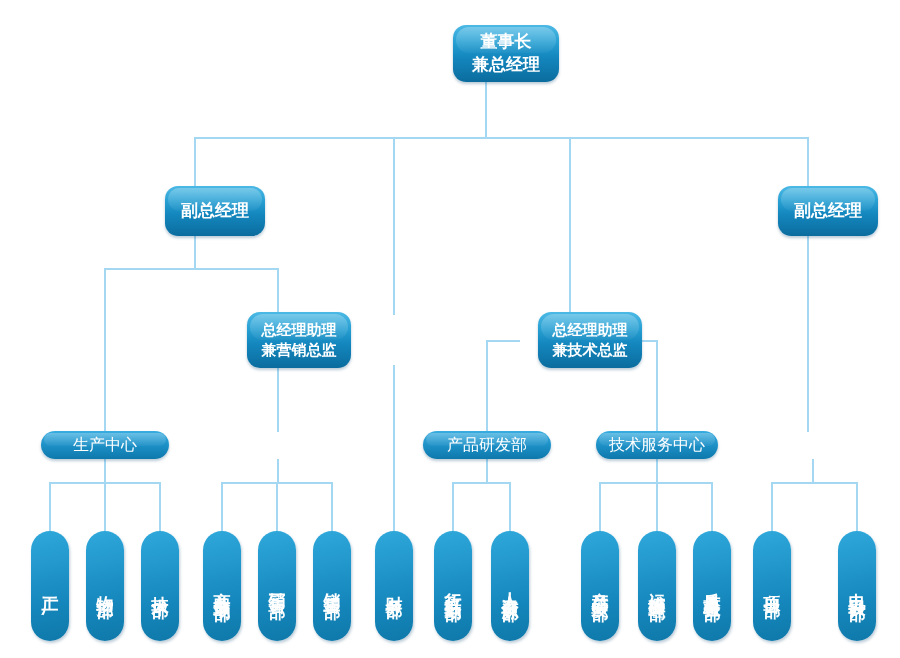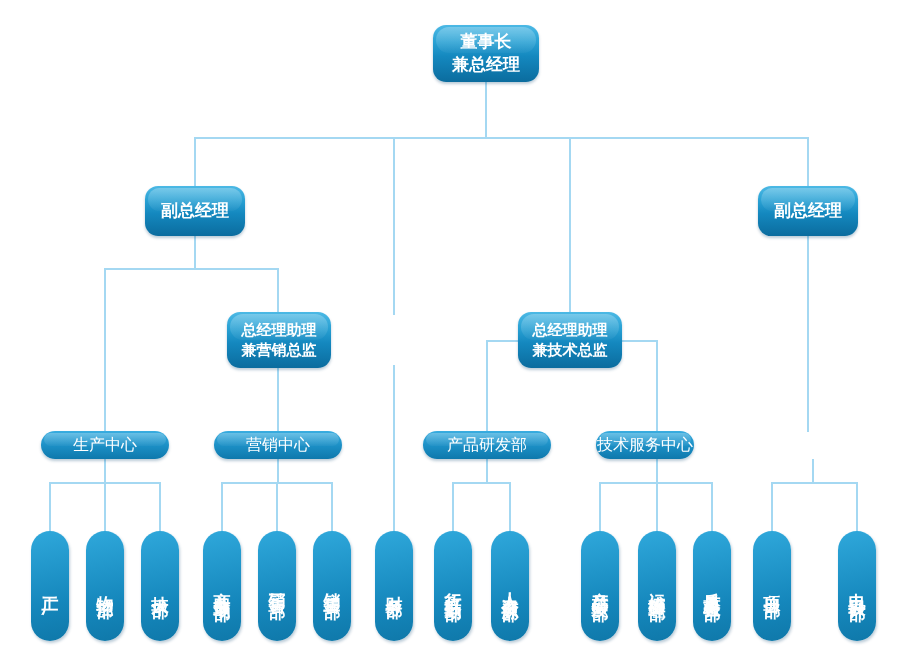--- a/index.html
+++ b/index.html
@@ -18,20 +18,21 @@
   .box{
     position:absolute;
     display:flex;align-items:center;justify-content:center;
     text-align:center;
     white-space:pre-line;
     color:#ffffff;font-weight:bold;
     background:linear-gradient(180deg,#4cb9e5 0%,#28a0d3 30%,#1488bf 55%,#0b6c9e 100%);
     border-radius:13px;
     box-shadow:0 2px 3px rgba(10,70,110,0.28);
     line-height:1.32;
+    margin-left:20px;
   }
   .box::before,.hpill::before{
     content:"";position:absolute;left:3px;right:3px;top:2px;height:46%;
     border-radius:inherit;
     background:linear-gradient(rgba(255,255,255,0.26),rgba(255,255,255,0.03));
     pointer-events:none;
   }
   .f17{font-size:17px;}
   .f15{font-size:15px;}
   
@@ -115,23 +116,22 @@
 
   <div class="box f17" style="left:145px;top:186px;width:100px;height:50px">副总经理</div>
   <div class="box f17" style="left:758px;top:186px;width:100px;height:50px">副总经理</div>
 
   <div class="box f15" style="left:227px;top:312px;width:104px;height:56px">总经理助理
 兼营销总监</div>
   <div class="box f15" style="left:518px;top:312px;width:104px;height:56px">总经理助理
 兼技术总监</div>
 
   <div class="hpill" style="left:41px;width:128px">生产中心</div>
-  <div class="hpill" style="left:214px;width:128px">营销中心</div>
   <div class="hpill" style="left:423px;width:128px">产品研发部</div>
-  <div class="hpill" style="left:596px;width:98px">技术服务中心</div>
+  <div class="hpill" style="left:596px;width:122px">技术服务中心</div>
 
   <div class="vpill" style="left:31px">工厂</div>
   <div class="vpill" style="left:86px">物控部</div>
   <div class="vpill" style="left:141px">技术部</div>
   <div class="vpill" style="left:203px">商务市场部</div>
   <div class="vpill" style="left:258px">销售一部</div>
   <div class="vpill" style="left:313px">销售二部</div>
   <div class="vpill" style="left:375px">财务部</div>
   <div class="vpill" style="left:434px">行政后勤部</div>
   <div class="vpill" style="left:491px">人力资源部</div>

